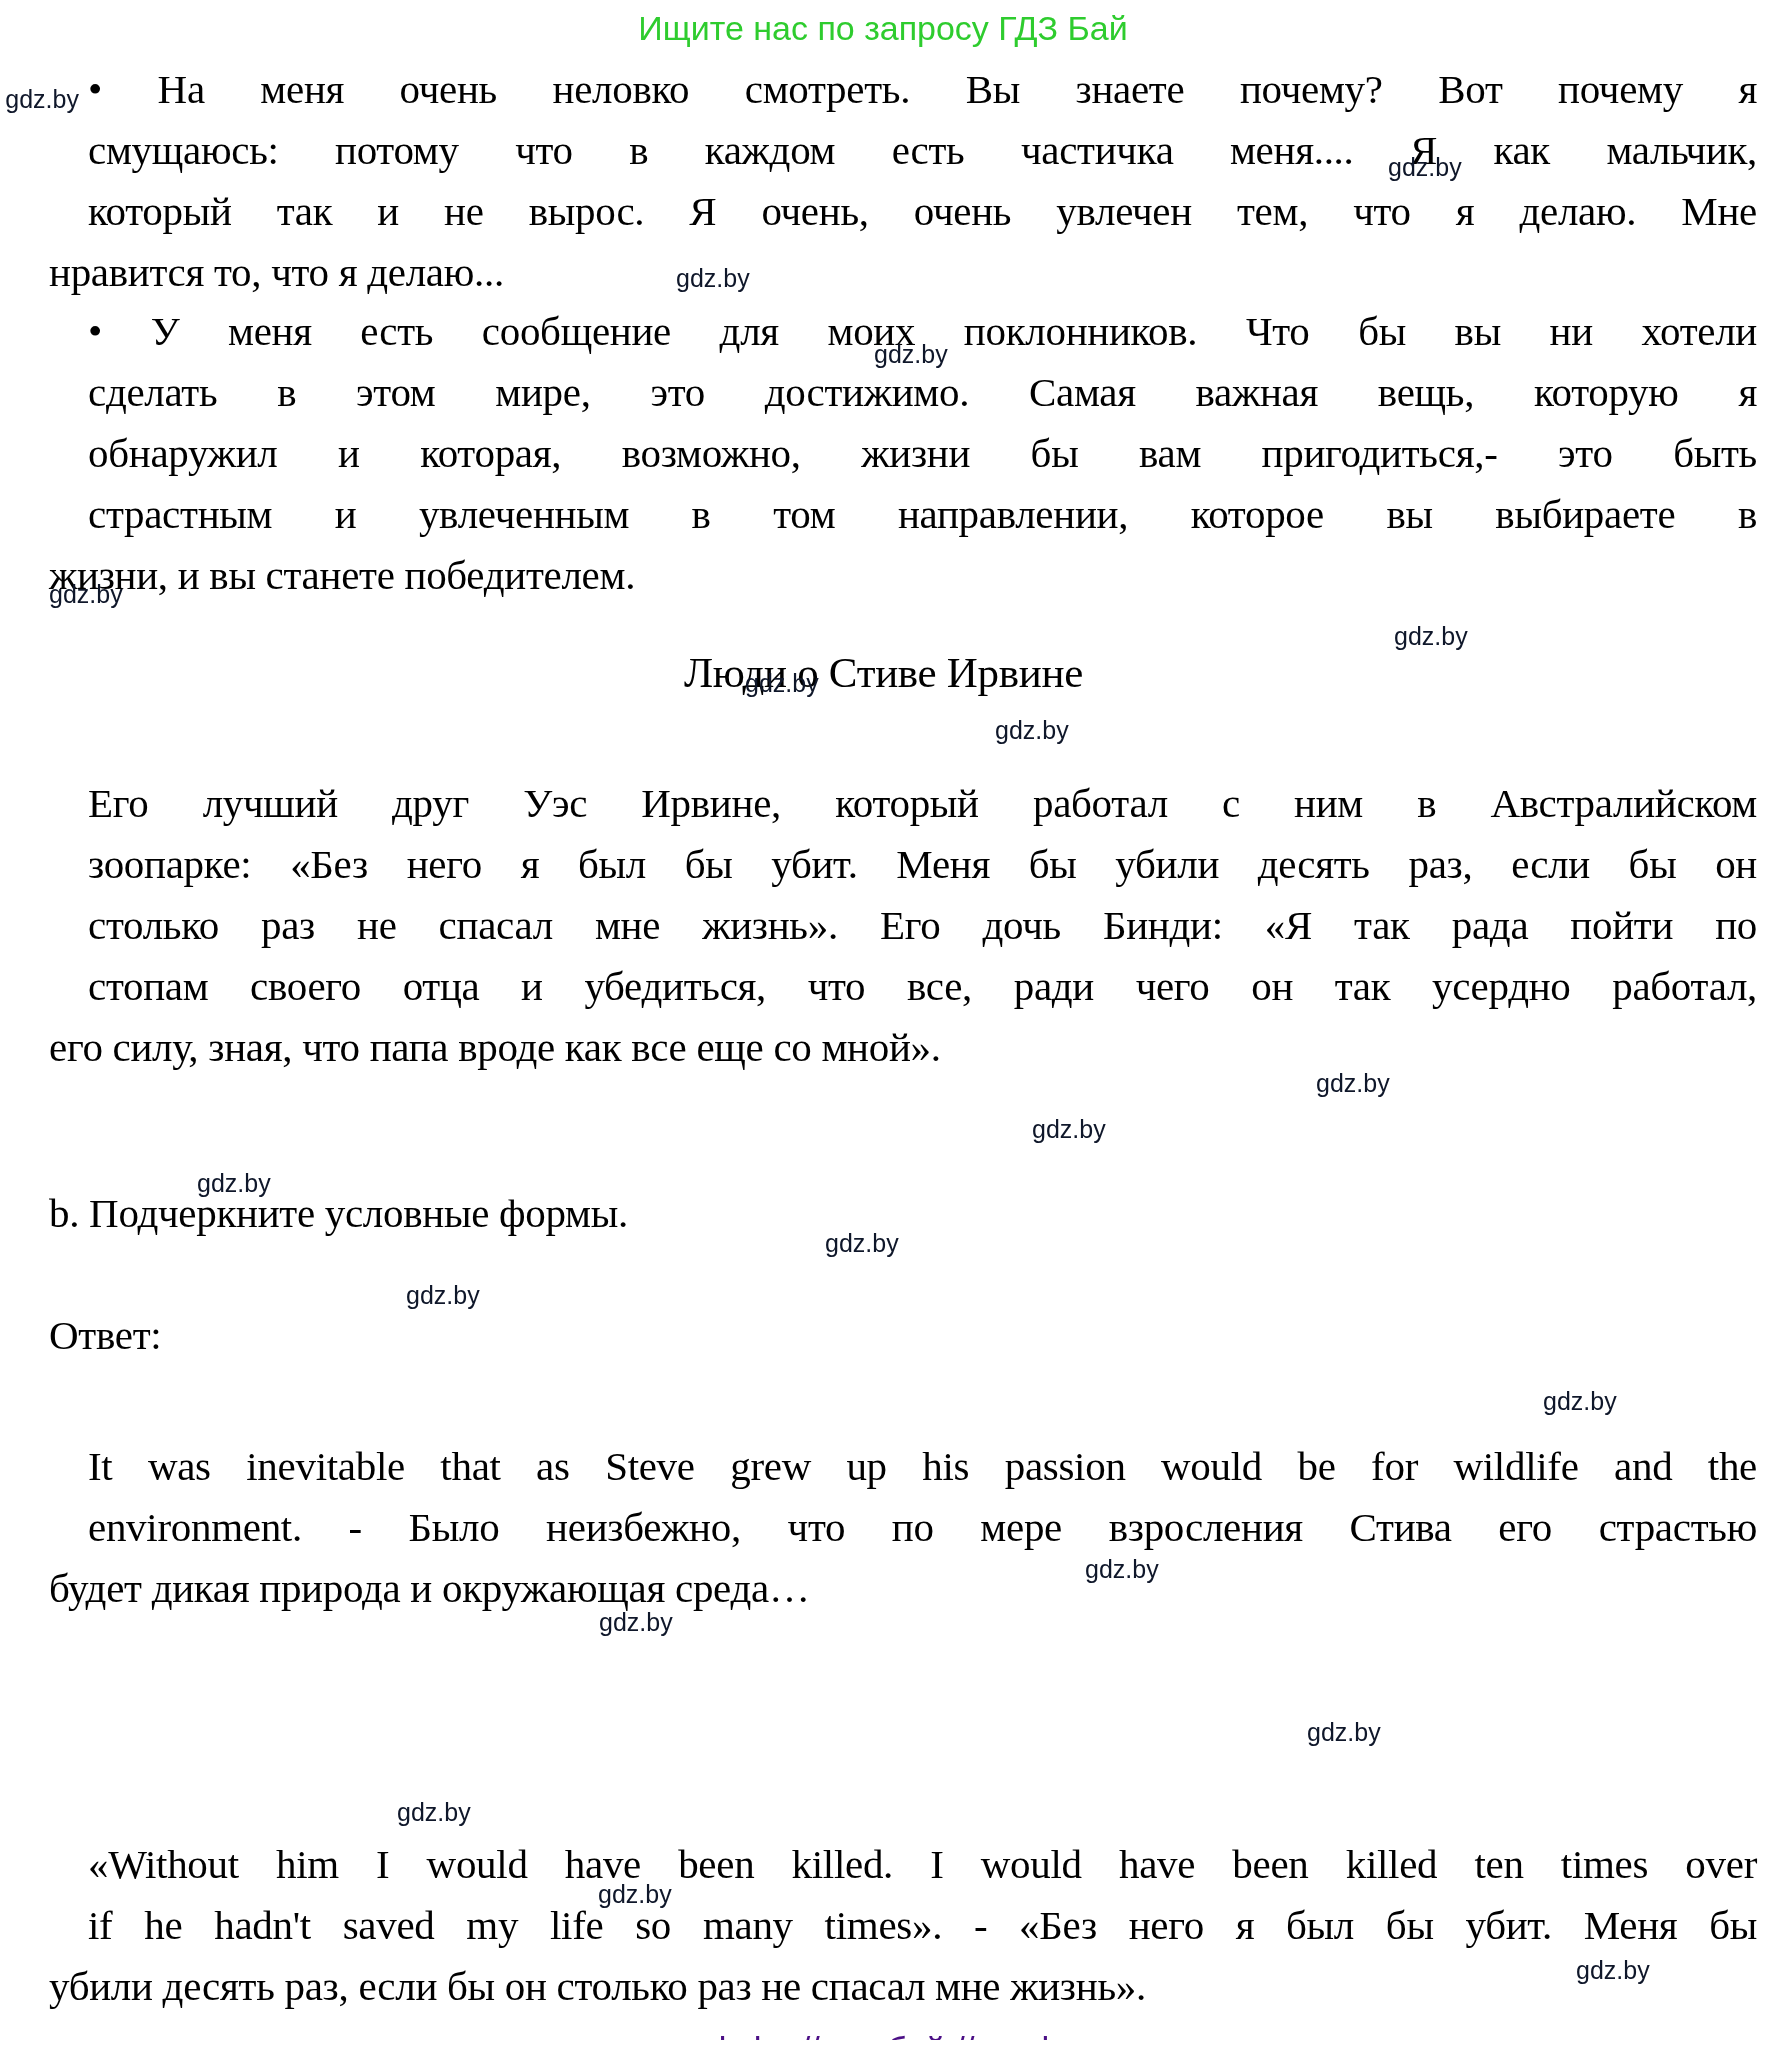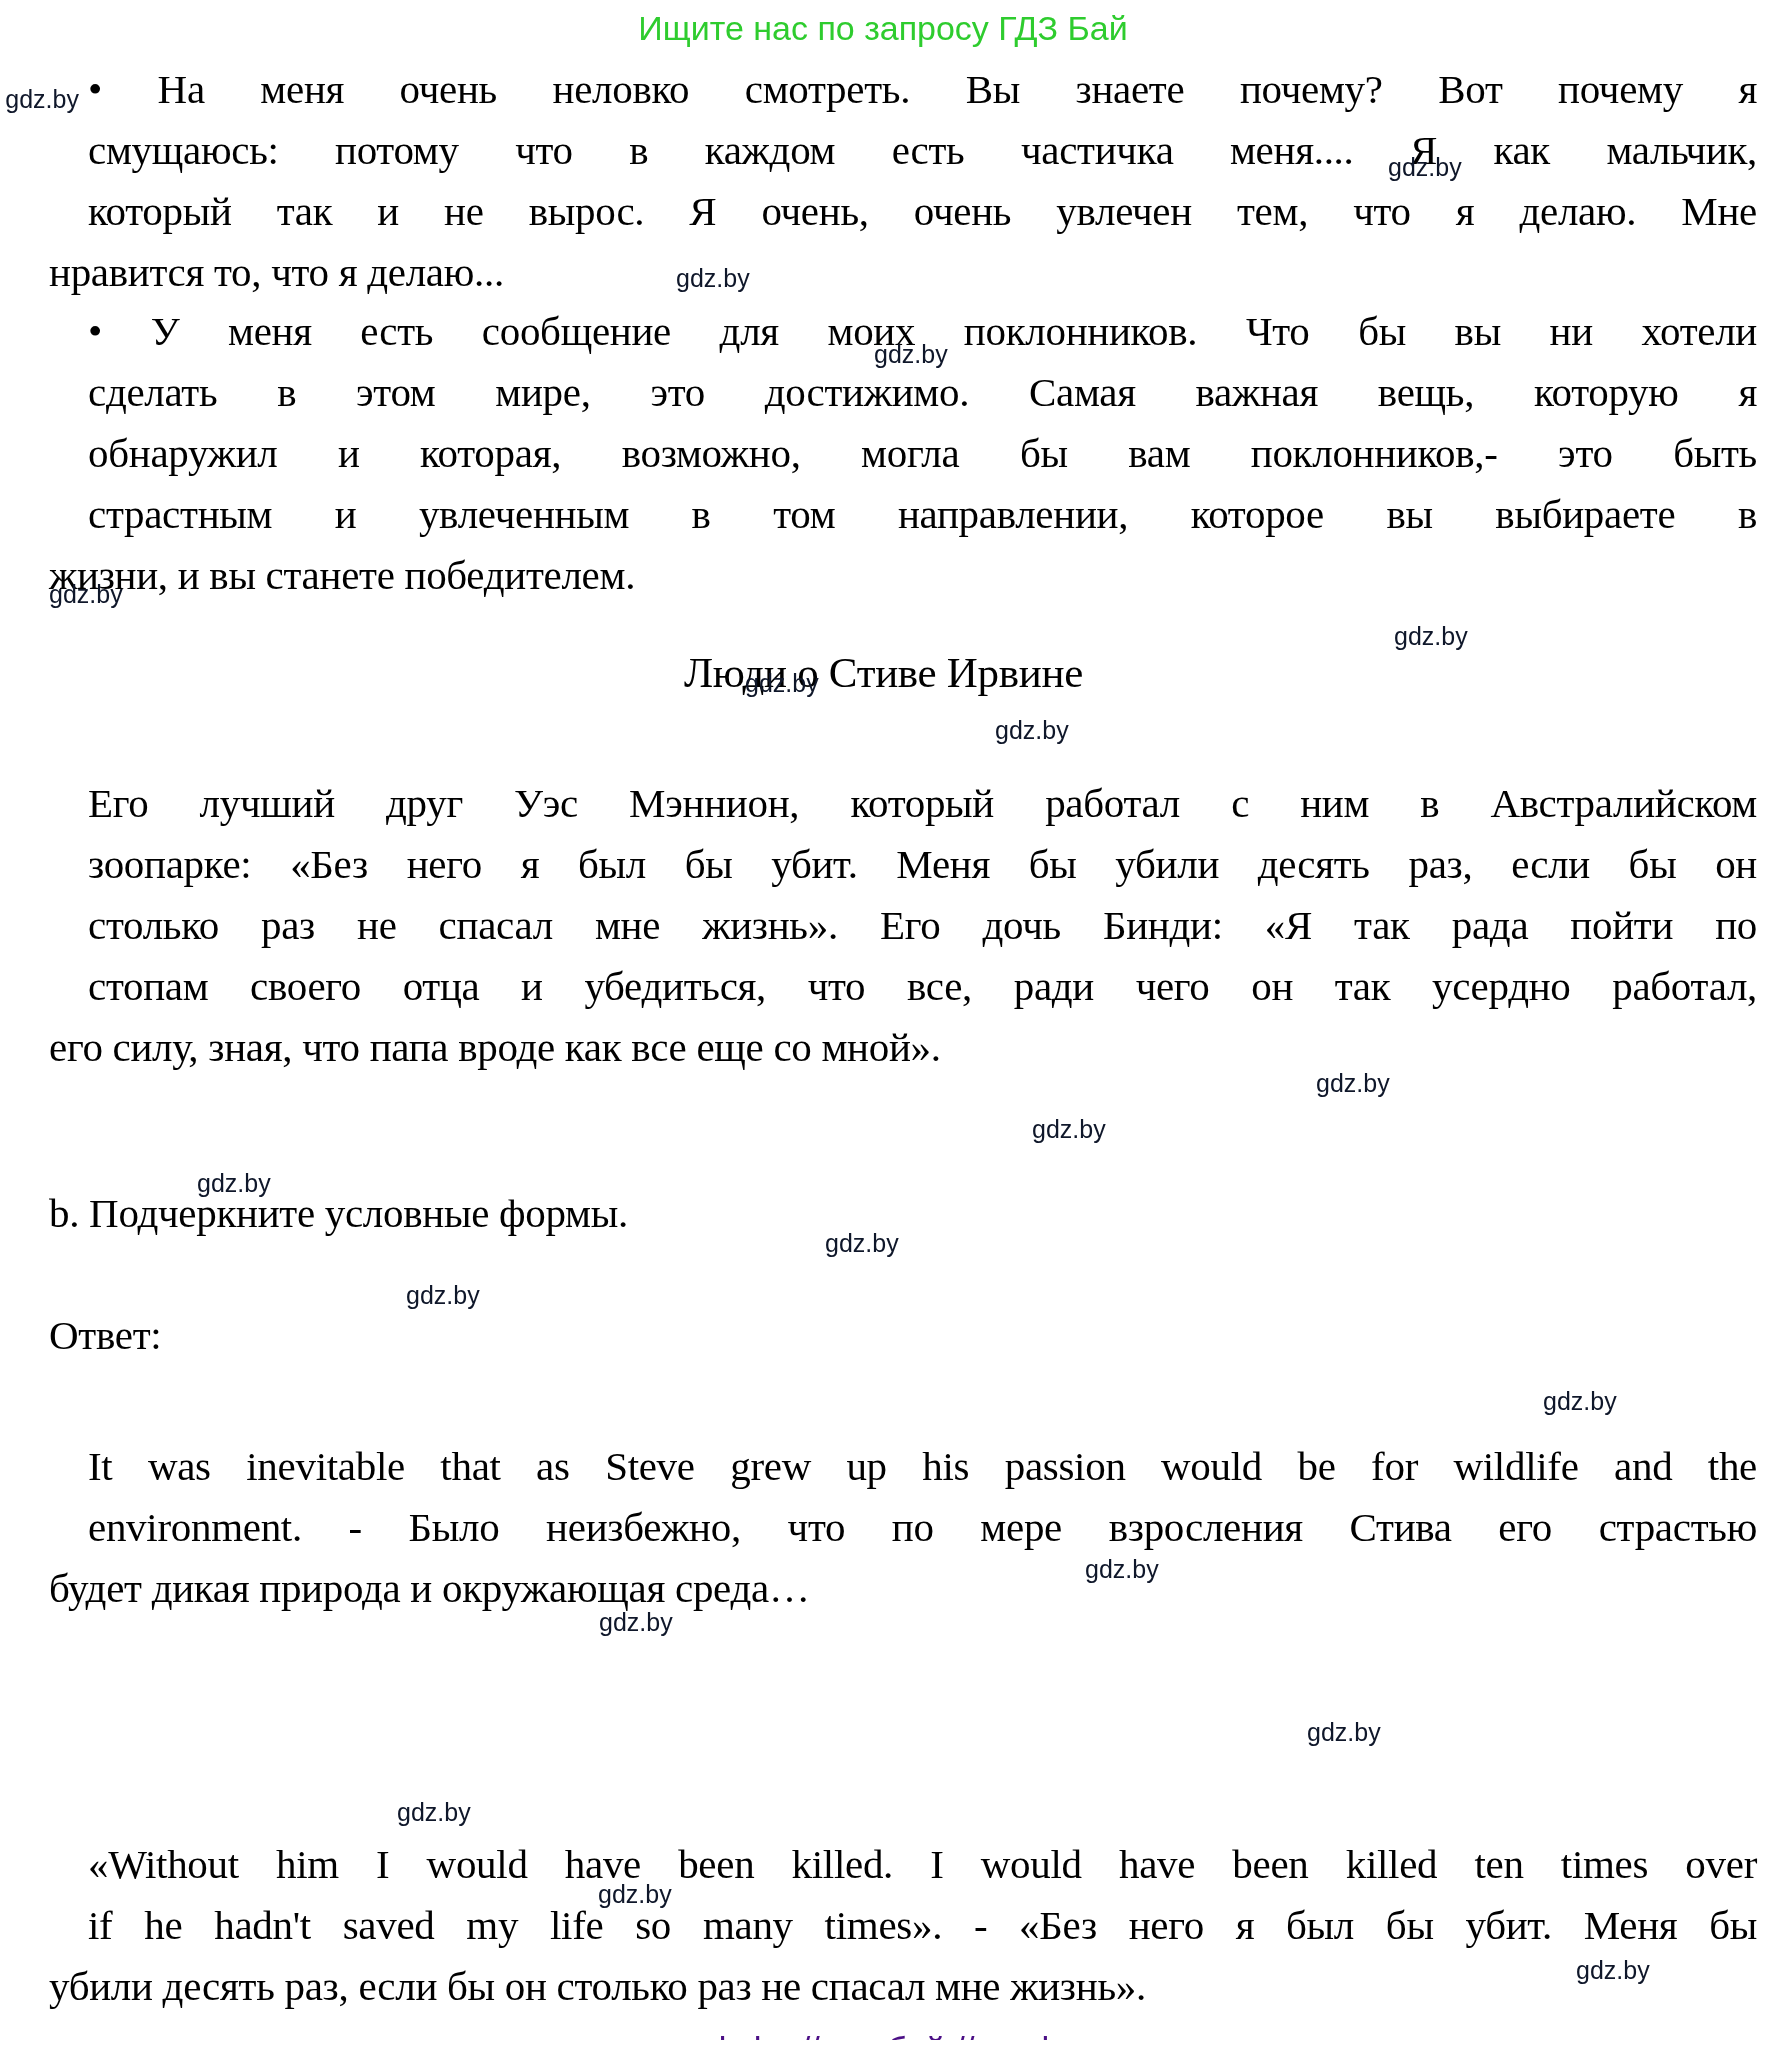--- a/index.html
+++ b/index.html
@@ -68,29 +68,29 @@
   <div class="para" style="top:59px;">
     <div class="jl">•  На  меня  очень  неловко  смотреть.  Вы  знаете  почему?  Вот  почему  я</div>
     <div class="jl">смущаюсь:  потому  что  в  каждом  есть  частичка  меня....  Я  как  мальчик,</div>
     <div class="jl">который  так  и  не  вырос.  Я  очень,  очень  увлечен  тем,  что  я  делаю.  Мне</div>
     <div class="ll">нравится то, что я делаю...</div>
   </div>
 
   <div class="para" style="top:301px;">
     <div class="jl">•  У  меня  есть  сообщение  для  моих  поклонников.  Что  бы  вы  ни  хотели</div>
     <div class="jl">сделать  в  этом  мире,  это  достижимо.  Самая  важная  вещь,  которую  я</div>
-    <div class="jl">обнаружил  и  которая,  возможно,  могла  бы  вам  поклонников,-  это  быть</div>
+    <div class="jl">обнаружил  и  которая,  возможно,  жизни  бы  вам  пригодиться,-  это  быть</div>
     <div class="jl">страстным  и  увлеченным  в  том  направлении,  которое  вы  выбираете  в</div>
     <div class="ll">жизни, и вы станете победителем.</div>
   </div>
 
   <div class="para heading" style="top:642px;text-align:center;">Люди о Стиве Ирвине</div>
 
   <div class="para" style="top:773px;">
-    <div class="jl">Его  лучший  друг  Уэс  Мэннион,  который  работал  с  ним  в  Австралийском</div>
+    <div class="jl">Его  лучший  друг  Уэс  Ирвине,  который  работал  с  ним  в  Австралийском</div>
     <div class="jl">зоопарке:  «Без  него  я  был  бы  убит.  Меня  бы  убили  десять  раз,  если  бы  он</div>
     <div class="jl">столько  раз  не  спасал  мне  жизнь».  Его  дочь  Бинди:  «Я  так  рада  пойти  по</div>
     <div class="jl">стопам  своего  отца  и  убедиться,  что  все,  ради  чего  он  так  усердно  работал,</div>
     <div class="ll">его  силу, зная, что папа вроде как все еще со мной».</div>
   </div>
 
   <div class="para" style="top:1183px;">b. Подчеркните условные формы.</div>
 
   <div class="para" style="top:1305px;">Ответ:</div>
 

